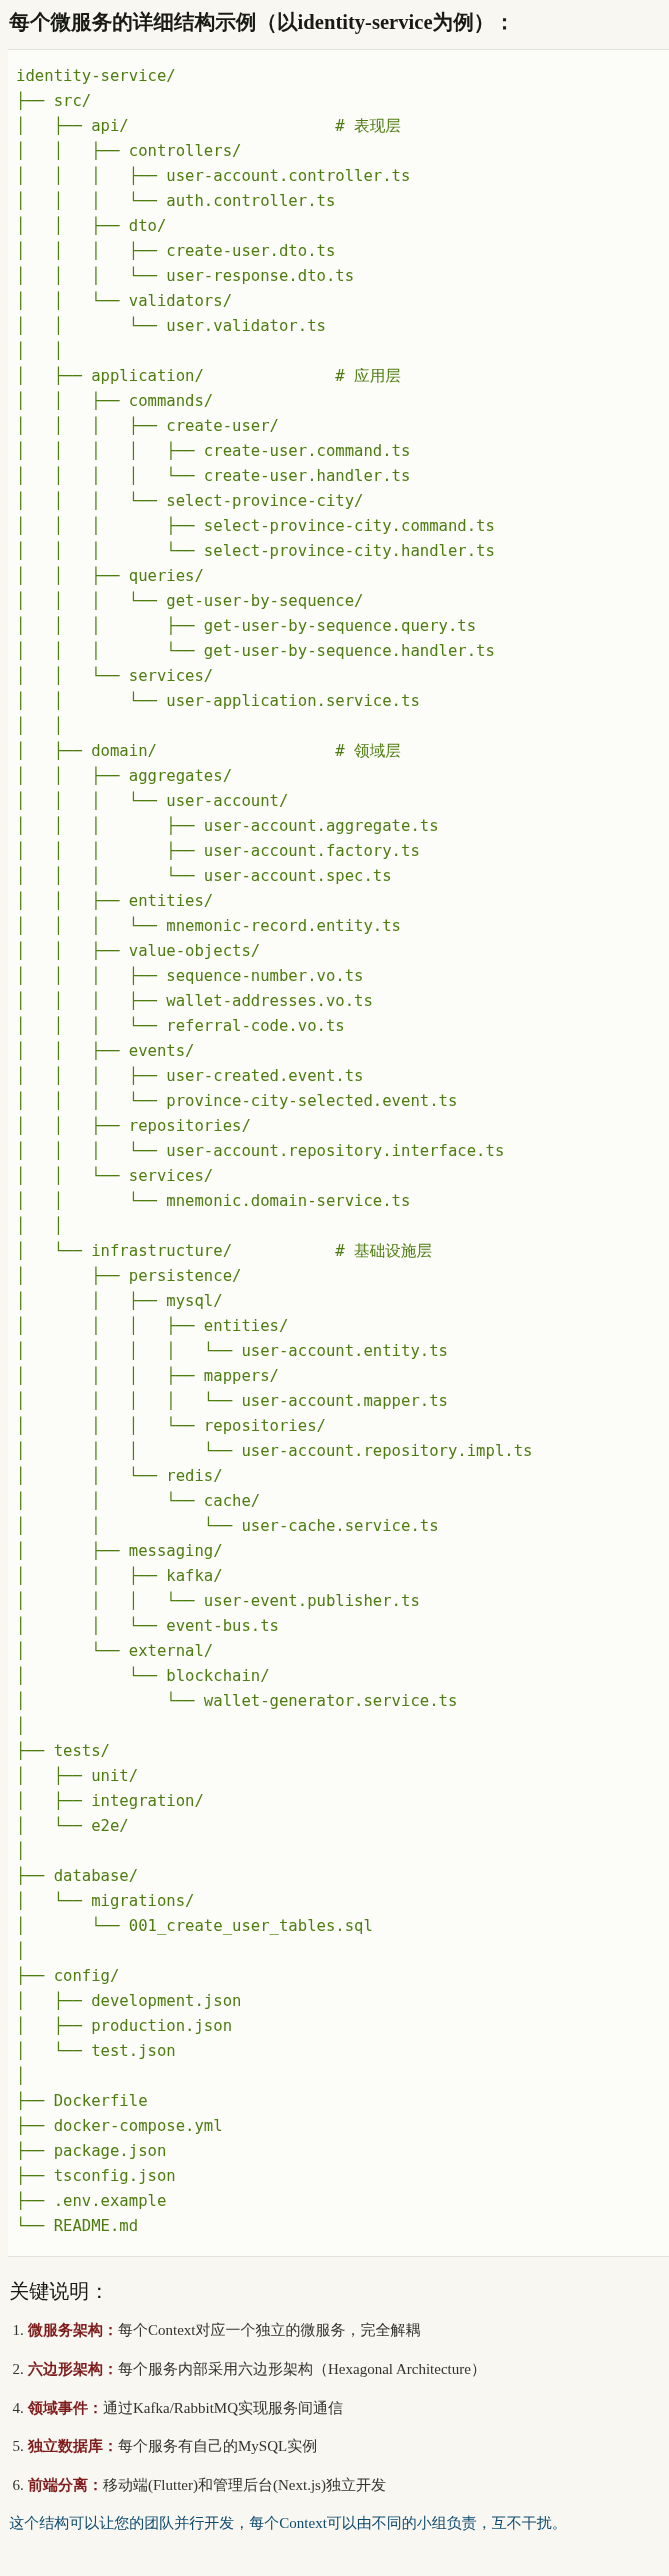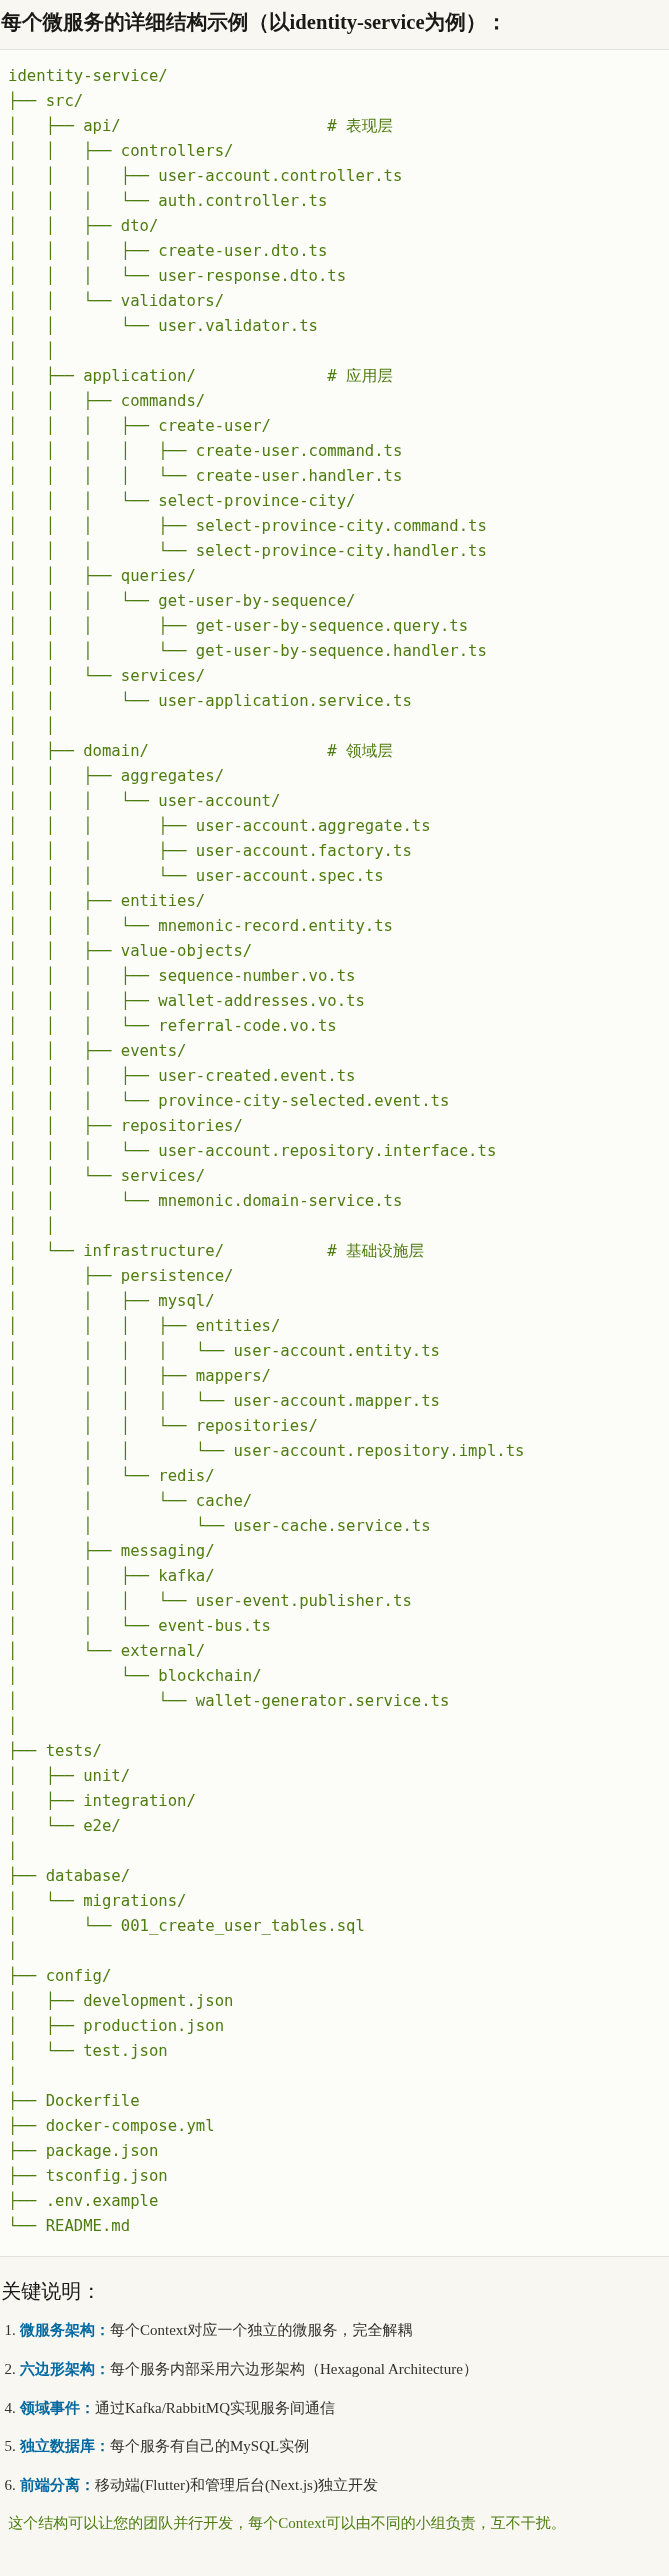--- a/index.html
+++ b/index.html
@@ -9,20 +9,21 @@
     width: 669px;
     height: 2576px;
     overflow: hidden;
   }
   .page {
     width: 563px;
     height: 2576px;
     position: relative;
     color: #33332D;
     font-family: "Liberation Serif", serif;
+    padding-left: 8px;
   }
   .title {
     margin: 0;
     padding: 7.5px 0 0 1.3px;
     font-size: 20.6px;
     line-height: 29px;
     font-weight: 700;
     color: #191915;
     font-family: "Liberation Serif", serif;
     white-space: nowrap;
@@ -65,28 +66,28 @@
     line-height: 20.6px;
     margin: 0 0 18px 0;
     color: #33332D;
     white-space: nowrap;
   }
   .notes-list .num {
     margin-right: 4.4px;
   }
   .notes-list .term {
     font-weight: 700;
-    color: #0369a1;
+    color: #7f1d1d;
   }
   .closing {
-    margin: 7px;
+    margin: 0;
     padding-left: 1.3px;
     font-size: 15px;
     line-height: 20.6px;
-    color: #4d7c0f;
+    color: #0c4a6e;
     white-space: nowrap;
   }
 </style>
 </head>
 <body>
 
 <div class="page">
 
   <h1 class="title">每个微服务的详细结构示例（以identity-service为例）：</h1>
 

